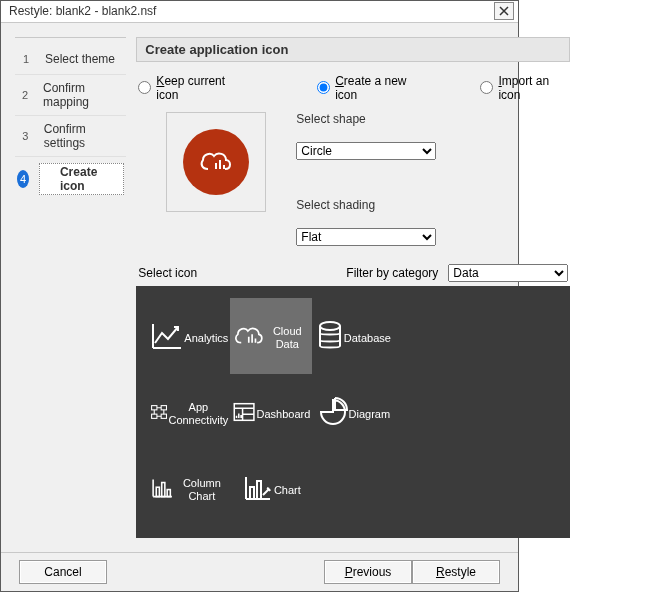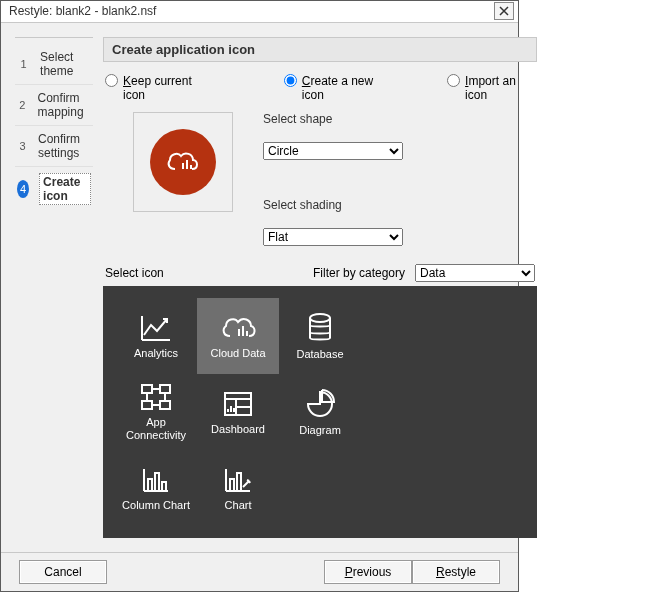--- a/index.html
+++ b/index.html
@@ -7,37 +7,37 @@
   .window { width: 519px; height: 592px; border: 1px solid #5b5b5b; background: #f0f0f0; display: flex; flex-direction: column; }
   .titlebar { height: 24px; background: #fff; border-bottom: 1px solid #c8c8c8; display: flex; align-items: center; padding: 0 4px 0 8px; font-size: 12px; color: #333; }
   .titlebar .title { flex: 1; }
   .close-btn { width: 20px; height: 18px; border: 1px solid #888; background: #f5f5f5; display: flex; align-items: center; justify-content: center; font-size: 12px; cursor: default; }
   .body { flex: 1; display: flex; padding: 14px; gap: 10px; }
   .sidebar { width: 135px; border-top: 1px solid #c8c8c8; padding-top: 6px; }
   .step { display: flex; align-items: center; gap: 10px; padding: 6px 2px; font-size: 12px; color: #333; }
   .step.sep { border-bottom: 1px solid #e0e0e0; }
   .step .num { width: 18px; height: 18px; display: flex; align-items: center; justify-content: center; font-size: 11px; color: #555; }
   .step.active .num { background: #1a6fd8; color: #fff; border-radius: 50%; }
-  .step.active .label { background: #fff; border: 1px dotted #888; padding: 1px 3px; font-weight: 600; }
+  .step.active .label { background: #fff; border: 1px dotted #888; padding: 1px 20px; font-weight: 600; }
   .main { flex: 1; display: flex; flex-direction: column; }
   .section-title { background: #e7e7e7; border: 1px solid #c8c8c8; padding: 4px 8px; font-size: 13px; font-weight: 600; color: #333; margin-bottom: 10px; }
   .radio-row { display: flex; gap: 16px; padding: 2px 2px 10px 2px; font-size: 12px; align-items: center;}
-  .radio-row label { display: flex; align-items: flex-start; gap: 5px; }
+  .radio-row label { display: flex; align-items: center; gap: 5px; }
   .radio-row label .u { text-decoration: underline; }
   .config-row { display: flex; gap: 30px; padding: 0 20px 14px 30px; }
   .preview { width: 100px; height: 100px; border: 1px solid #c8c8c8; display: flex; align-items: center; justify-content: center; }
   .preview .circ { width: 66px; height: 66px; border-radius: 50%; background: #b53210; display: flex; align-items: center; justify-content: center; }
   .selects { flex: 1; display: flex; flex-direction: column; gap: 16px; font-size: 12px; }
   .selects label { color: #333; }
   .selects select { width: 140px; font-size: 12px; }
   .row2 { display: flex; align-items: center; padding: 4px 2px; font-size: 12px; gap: 10px; }
   .row2 .sellabel { flex: 1; }
   .row2 select { width: 120px; font-size: 12px; }
   .icon-grid { background: #3b3b3b; padding: 12px; display: grid; grid-template-columns: repeat(5, 82px); grid-auto-rows: 76px; gap: 0; }
-  .icon-item { display: flex; flex-direction: column; align-items: center; justify-content: center; color: #fff; font-size: 11px; text-align: center; cursor: default; padding: 4px 2px; }
+  .icon-item { display: flex; align-items: center; justify-content: center; color: #fff; font-size: 11px; text-align: center; cursor: default; padding: 4px 2px; }
   .icon-item.selected { background: #6f6f6f; }
   .icon-item svg { fill: none; stroke: #fff; stroke-width: 2; }
   .icon-item .lbl { margin-top: 4px; line-height: 1.1; }
   .footer { height: 44px; border-top: 1px solid #c8c8c8; display: flex; align-items: center; padding: 0 18px; }
   .footer .spacer { flex: 1; }
   .btn { min-width: 88px; height: 24px; border: 1px solid #9a9a9a; background: #f5f5f5; font-size: 12px; box-shadow: inset 0 0 0 1px #fff; }
   .btn .u { text-decoration: underline; }
   input[type=radio] { margin:0; }
 </style>
 </head>

